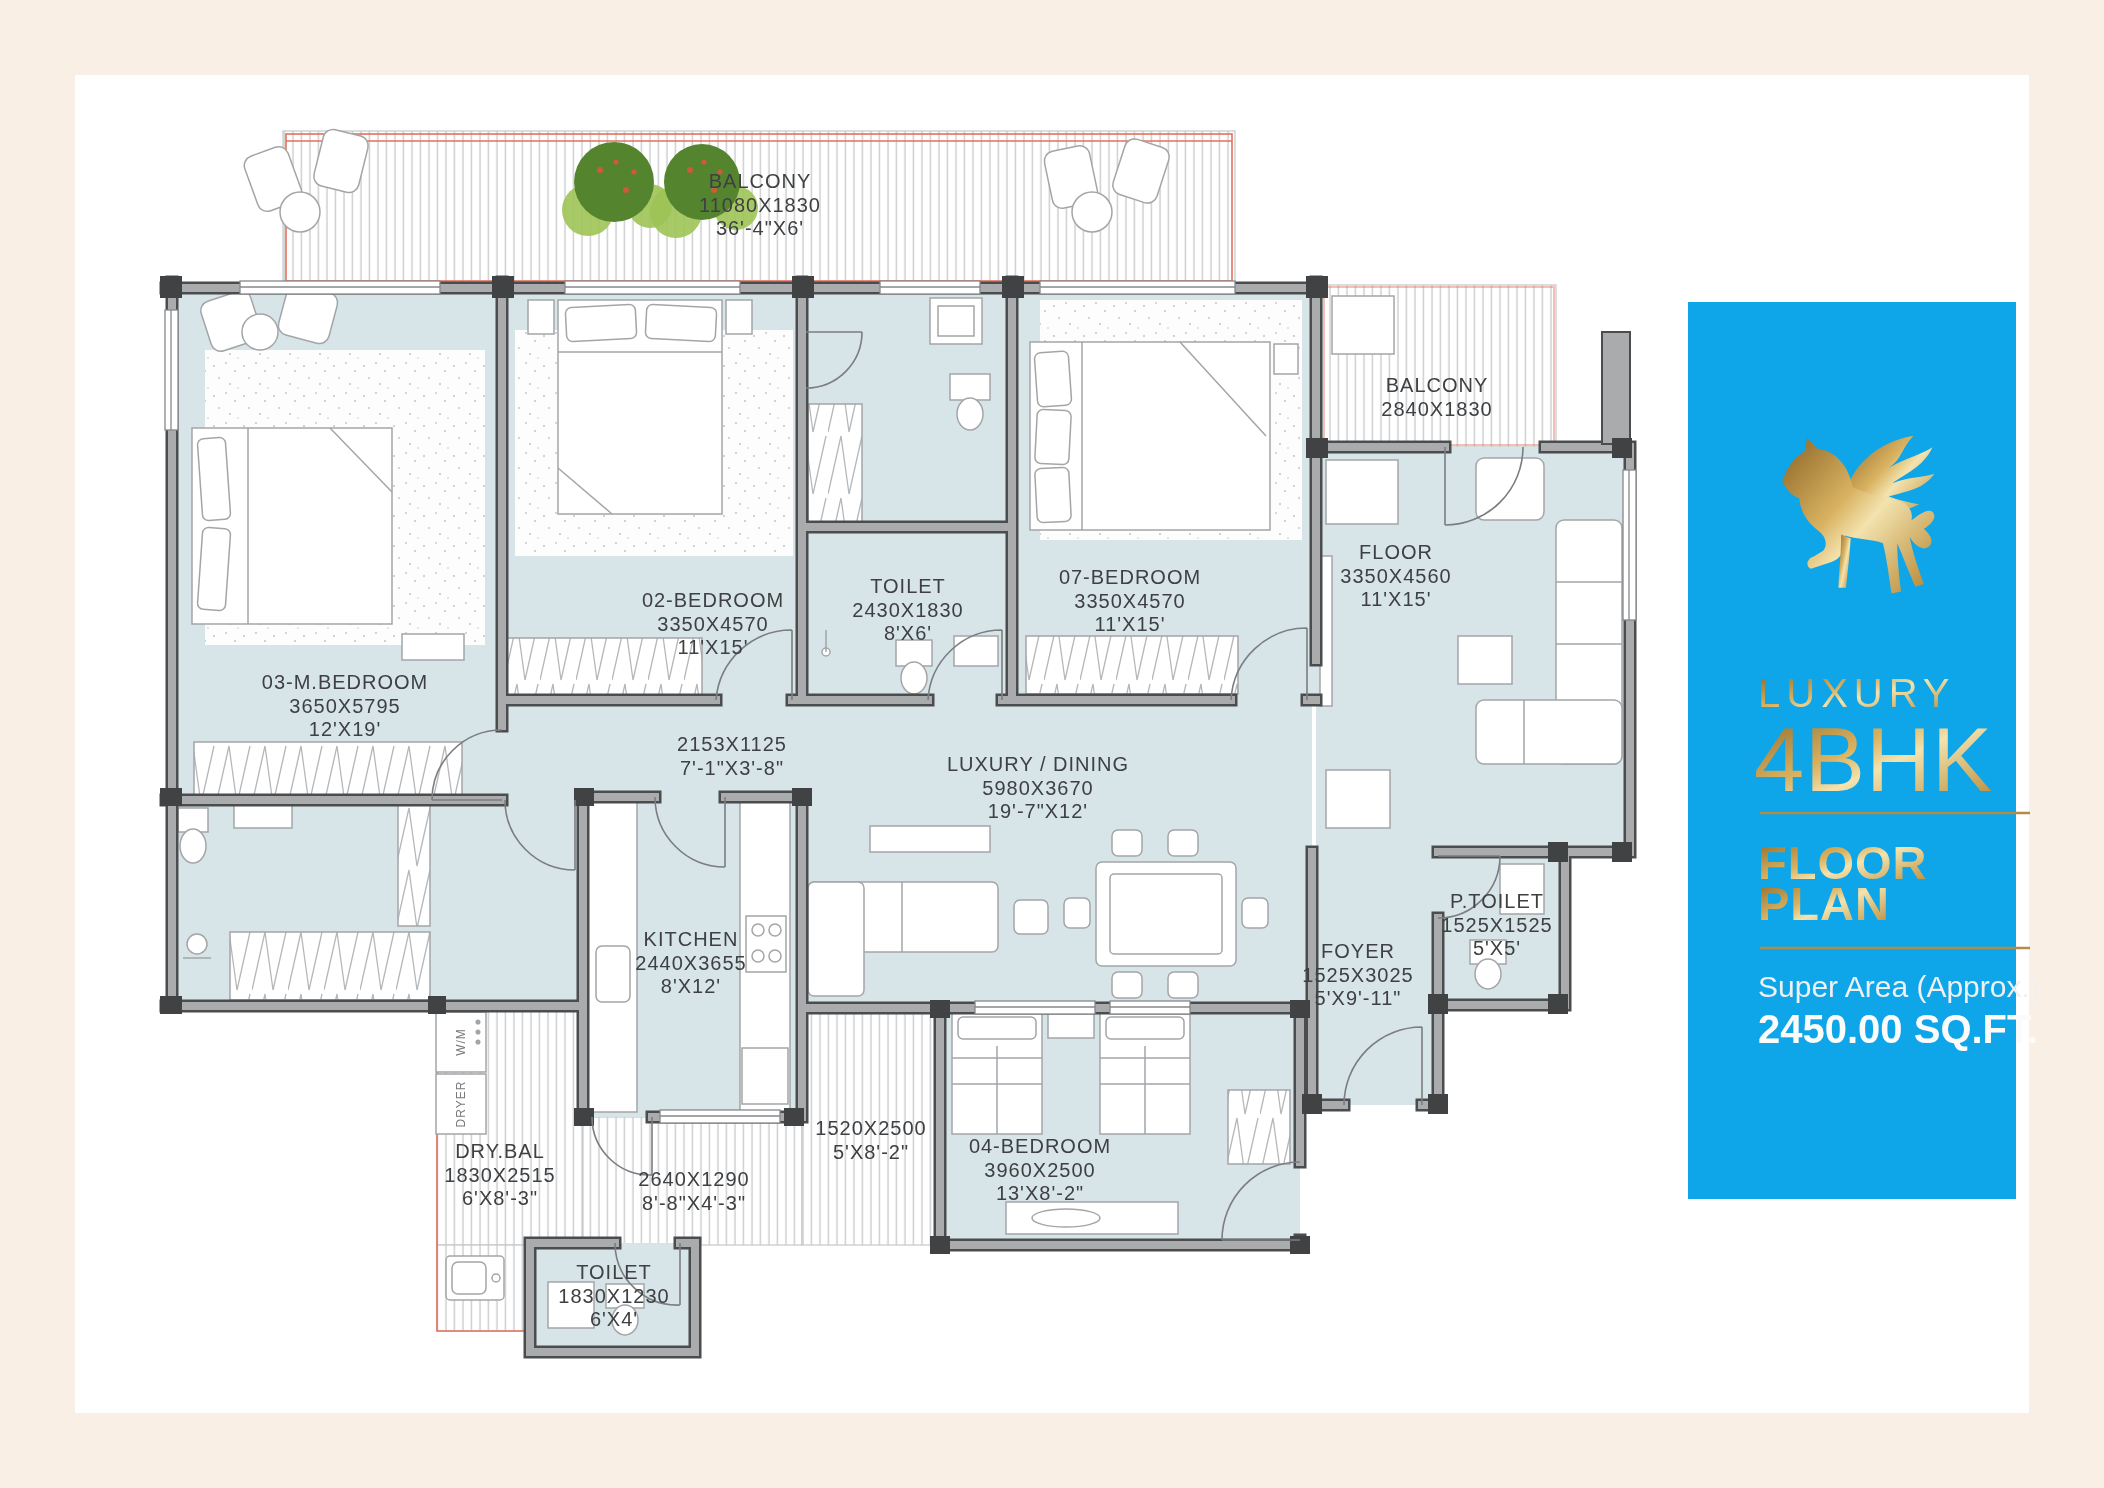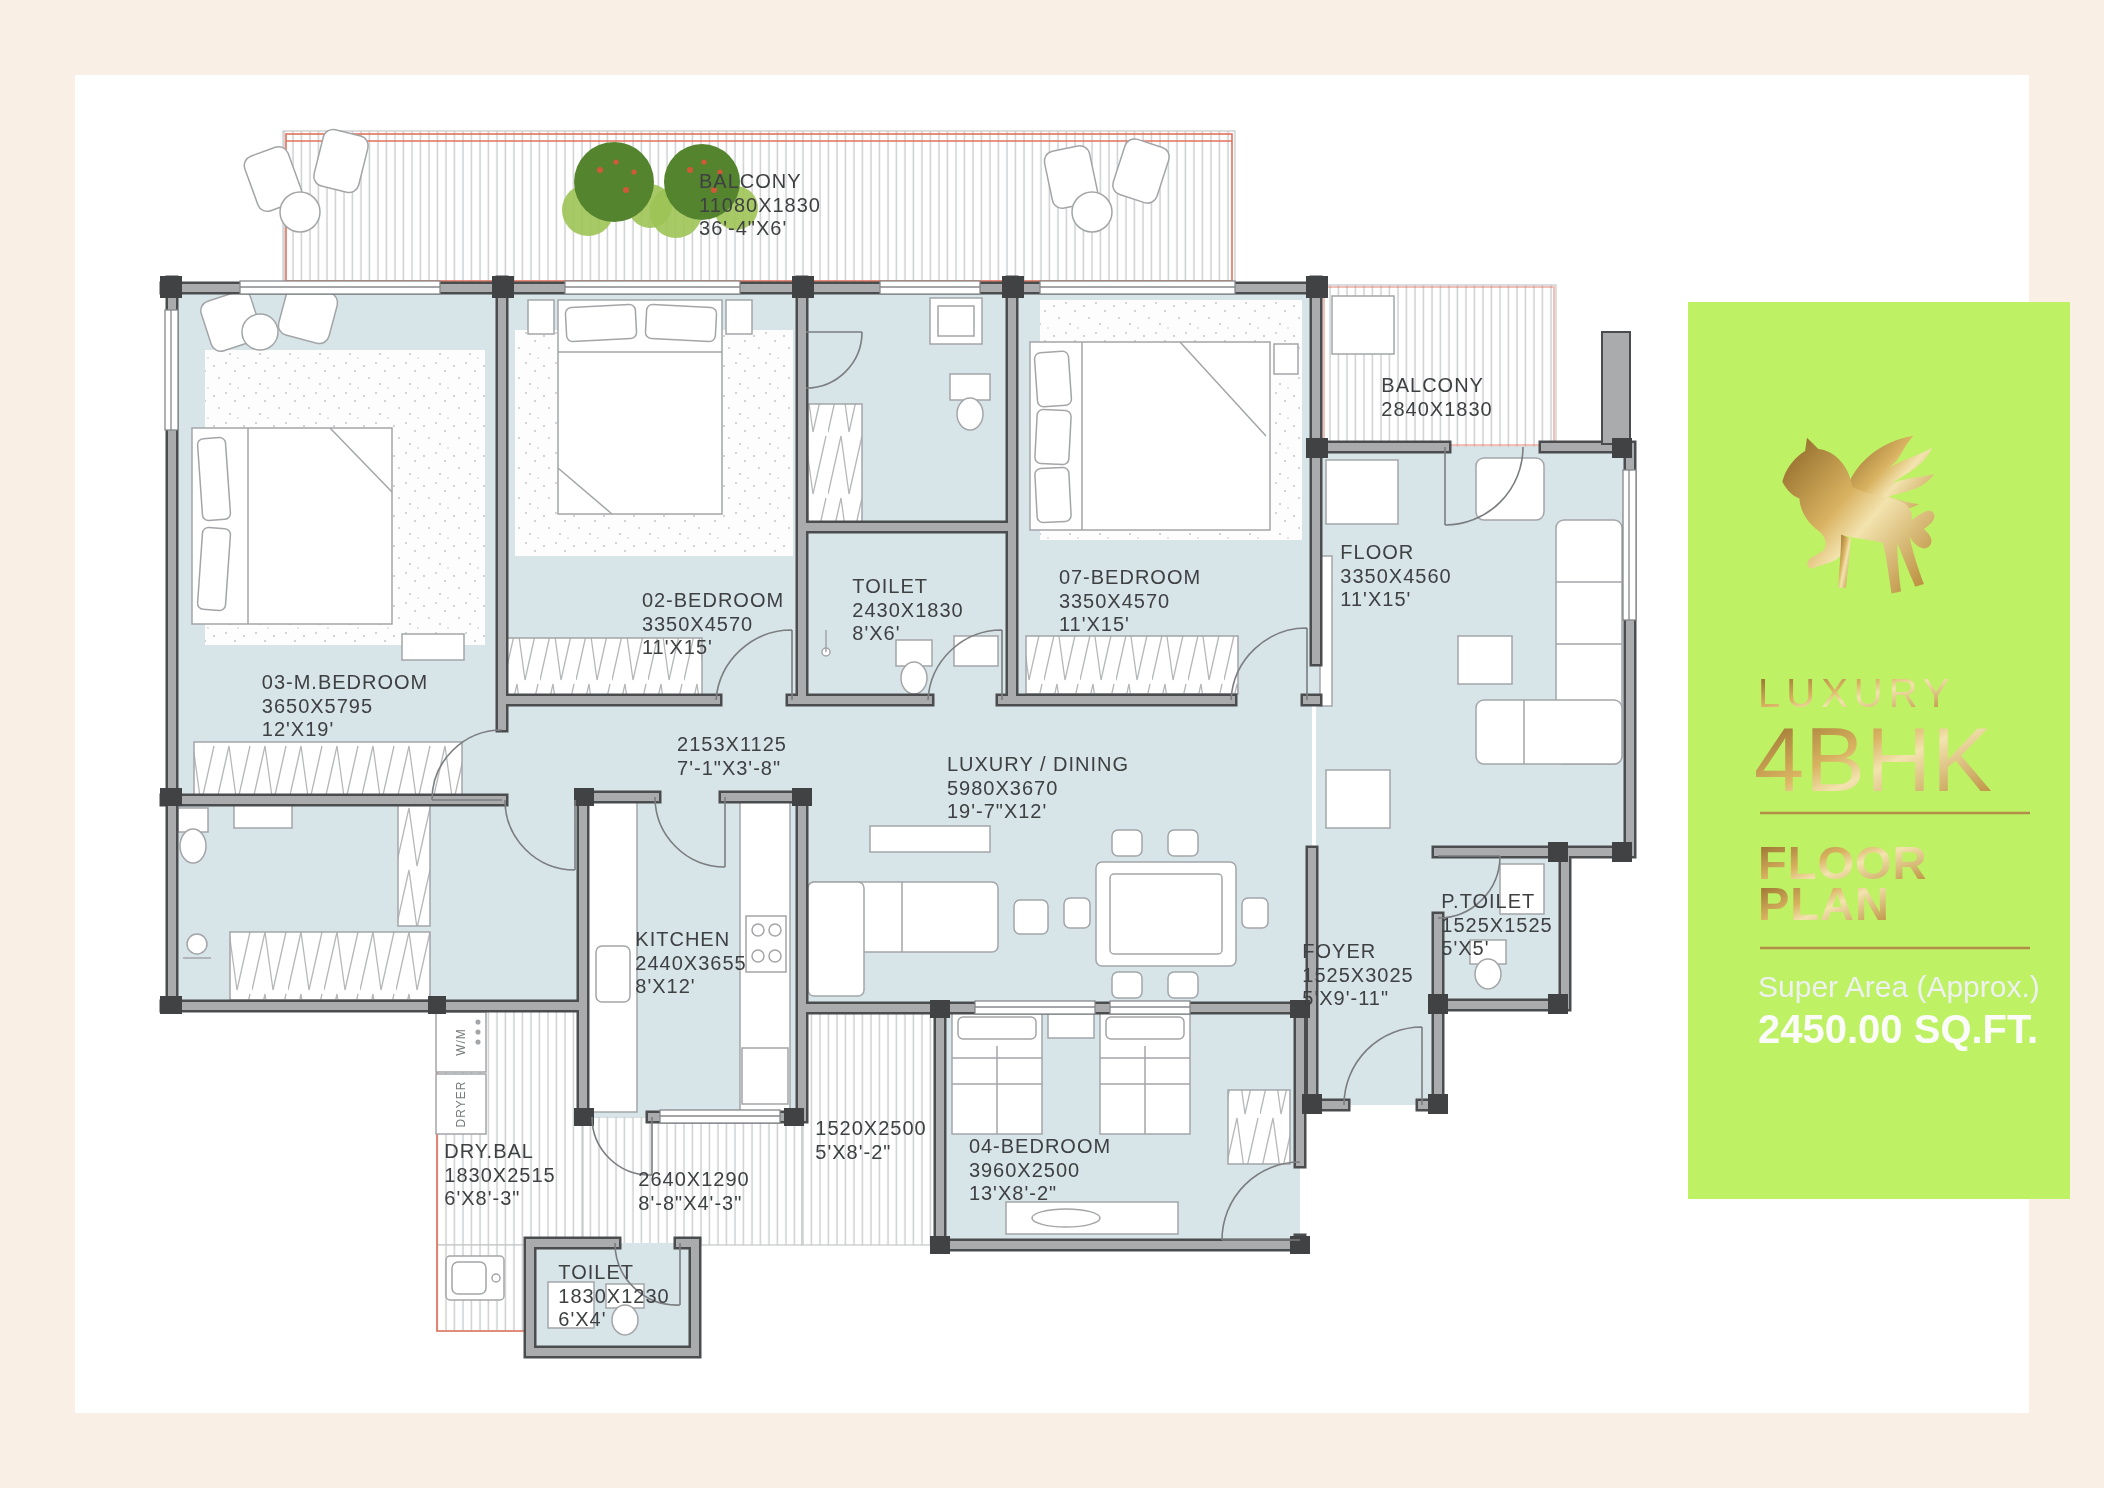--- a/index.html
+++ b/index.html
@@ -1,28 +1,28 @@
 <!DOCTYPE html>
 <html><head>
 <meta charset="utf-8">
 <style>
   html,body{margin:0;padding:0;background:#f9efe4;}
   .stage{position:relative;width:2104px;height:1488px;background:#f9efe4;overflow:hidden;
          font-family:"Liberation Sans",sans-serif;}
   .sheet{position:absolute;left:75px;top:75px;width:1954px;height:1338px;background:#ffffff;}
   .plan-svg{position:absolute;left:0;top:0;width:2104px;height:1488px;}
-  .lbl{position:absolute;transform:translate(-50%,-50%);
+  .lbl{position:absolute;transform:translate(-50%,-50%);text-align:center;
        font-size:20px;font-weight:500;color:#3e4042;line-height:1.18;letter-spacing:1px;
        white-space:nowrap;}
   .lbl.narrow{white-space:normal;width:136px;}
   .lbl div{white-space:nowrap;}
   .lbl.narrow div.wrapname{white-space:normal;}
   .appl{position:absolute;transform:translate(-50%,-50%) rotate(-90deg);
         font-size:12px;color:#77797c;letter-spacing:1px;}
-  .panel{position:absolute;left:1688px;top:302px;width:382px;height:897px;background:#bef264;text-align:right;}
+  .panel{position:absolute;left:1688px;top:302px;width:328px;height:897px;background:#0ea5e9;text-align:right;}
   .panel svg{position:absolute;left:0;top:0;}
   .panel text{font-family:"Liberation Sans",sans-serif;}
 </style>
 </head>
 <body>
 
 <div class="stage">
   <div class="sheet"></div>
 
   <svg class="plan-svg" viewBox="0 0 2104 1488">

